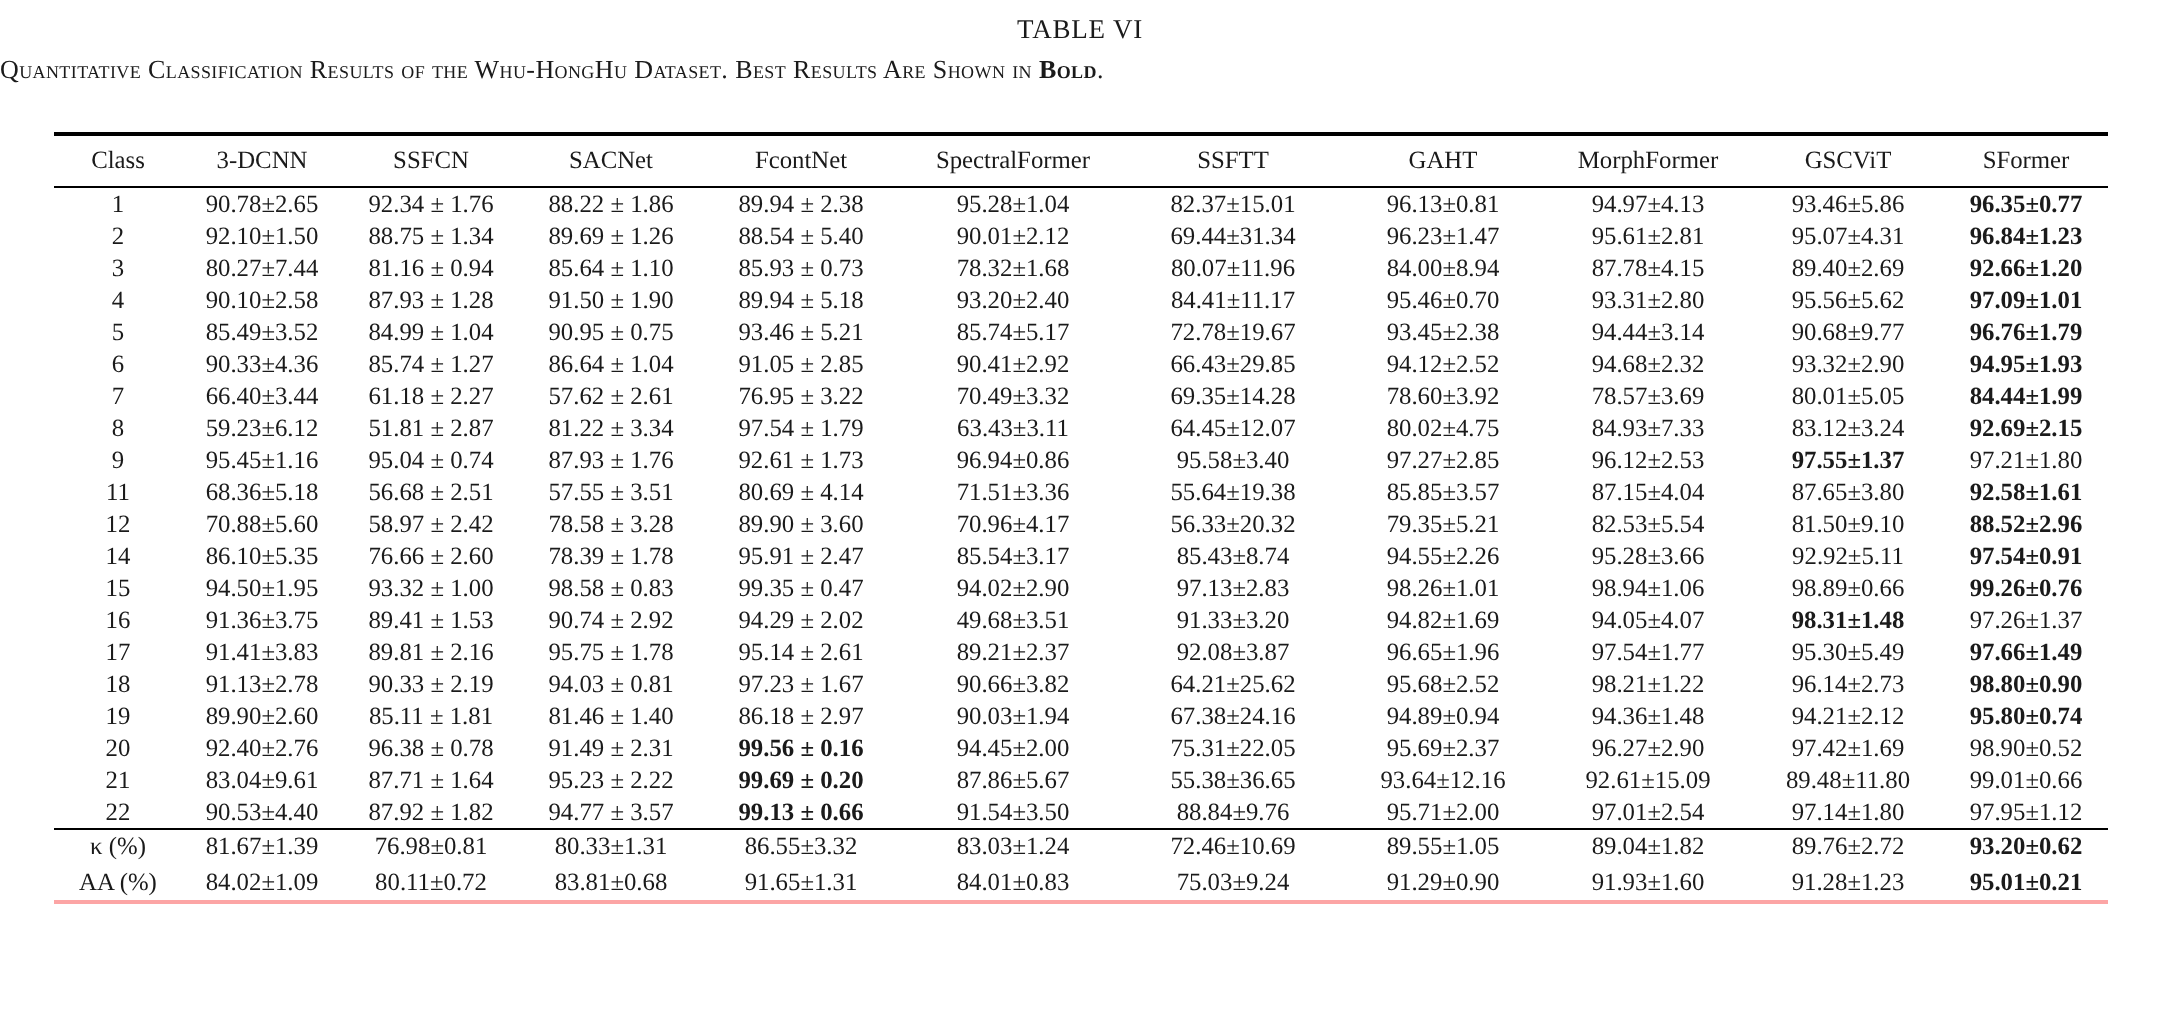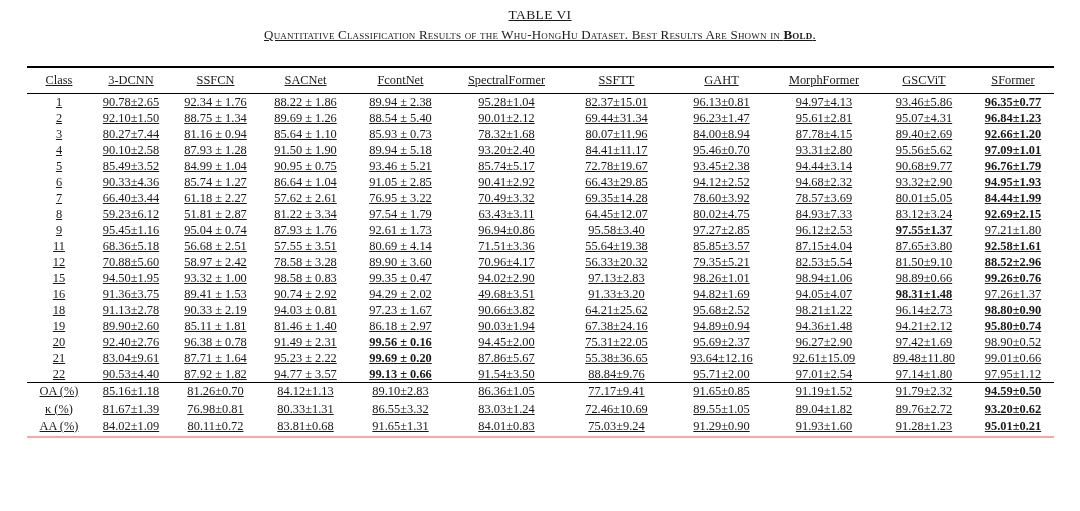--- a/index.html
+++ b/index.html
@@ -1,27 +1,26 @@
 <!DOCTYPE html>
 <html><head>
 <meta charset="utf-8">
 <style>
   html, body { margin:0; padding:0; background:#ffffff; }
   .page {
     width:1080px; height:511px; position:relative; overflow:hidden;
     background:#ffffff; color:#1a1a1a;
     font-family:"Liberation Serif", "DejaVu Serif", serif;
-    text-decoration:underline;
   }
   .table-number {
     padding-top:7px; text-align:center;
     font-size:13.5px; letter-spacing:0.4px;
   }
   .table-caption {
-    margin-top:4px; text-align:center;
+    margin-top:4px; text-align:left;
     font-size:13px; font-variant:small-caps; letter-spacing:0.2px;
   }
   .table-caption .bold-word { font-weight:bold; }
   table.results-table {
     width:1027px; margin:23px auto 0 auto;
     border-collapse:collapse; table-layout:fixed;
     border-top:2px solid #000; border-bottom:2px solid #fca5a5;
     font-size:12.4px;
   }
   .results-table th:nth-child(1),  .results-table td:nth-child(1)  { width:65px; }
@@ -210,20 +209,33 @@
           <td>78.58 ± 3.28</td>
           <td>89.90 ± 3.60</td>
           <td>70.96±4.17</td>
           <td>56.33±20.32</td>
           <td>79.35±5.21</td>
           <td>82.53±5.54</td>
           <td>81.50±9.10</td>
           <td class="best">88.52±2.96</td>
         </tr>
         <tr>
+          <td>14</td>
+          <td>86.10±5.35</td>
+          <td>76.66 ± 2.60</td>
+          <td>78.39 ± 1.78</td>
+          <td>95.91 ± 2.47</td>
+          <td>85.54±3.17</td>
+          <td>85.43±8.74</td>
+          <td>94.55±2.26</td>
+          <td>95.28±3.66</td>
+          <td>92.92±5.11</td>
+          <td class="best">97.54±0.91</td>
+        </tr>
+        <tr>
           <td>15</td>
           <td>94.50±1.95</td>
           <td>93.32 ± 1.00</td>
           <td>98.58 ± 0.83</td>
           <td>99.35 ± 0.47</td>
           <td>94.02±2.90</td>
           <td>97.13±2.83</td>
           <td>98.26±1.01</td>
           <td>98.94±1.06</td>
           <td>98.89±0.66</td>
@@ -236,20 +248,33 @@
           <td>90.74 ± 2.92</td>
           <td>94.29 ± 2.02</td>
           <td>49.68±3.51</td>
           <td>91.33±3.20</td>
           <td>94.82±1.69</td>
           <td>94.05±4.07</td>
           <td class="best">98.31±1.48</td>
           <td>97.26±1.37</td>
         </tr>
         <tr>
+          <td>17</td>
+          <td>91.41±3.83</td>
+          <td>89.81 ± 2.16</td>
+          <td>95.75 ± 1.78</td>
+          <td>95.14 ± 2.61</td>
+          <td>89.21±2.37</td>
+          <td>92.08±3.87</td>
+          <td>96.65±1.96</td>
+          <td>97.54±1.77</td>
+          <td>95.30±5.49</td>
+          <td class="best">97.66±1.49</td>
+        </tr>
+        <tr>
           <td>18</td>
           <td>91.13±2.78</td>
           <td>90.33 ± 2.19</td>
           <td>94.03 ± 0.81</td>
           <td>97.23 ± 1.67</td>
           <td>90.66±3.82</td>
           <td>64.21±25.62</td>
           <td>95.68±2.52</td>
           <td>98.21±1.22</td>
           <td>96.14±2.73</td>
@@ -299,33 +324,20 @@
           <td>90.53±4.40</td>
           <td>87.92 ± 1.82</td>
           <td>94.77 ± 3.57</td>
           <td class="best">99.13 ± 0.66</td>
           <td>91.54±3.50</td>
           <td>88.84±9.76</td>
           <td>95.71±2.00</td>
           <td>97.01±2.54</td>
           <td>97.14±1.80</td>
           <td>97.95±1.12</td>
-        </tr>
-        <tr class="summary">
-          <td>OA (%)</td>
-          <td>85.16±1.18</td>
-          <td>81.26±0.70</td>
-          <td>84.12±1.13</td>
-          <td>89.10±2.83</td>
-          <td>86.36±1.05</td>
-          <td>77.17±9.41</td>
-          <td>91.65±0.85</td>
-          <td>91.19±1.52</td>
-          <td>91.79±2.32</td>
-          <td class="best">94.59±0.50</td>
         </tr>
         <tr class="summary">
           <td>κ (%)</td>
           <td>81.67±1.39</td>
           <td>76.98±0.81</td>
           <td>80.33±1.31</td>
           <td>86.55±3.32</td>
           <td>83.03±1.24</td>
           <td>72.46±10.69</td>
           <td>89.55±1.05</td>

